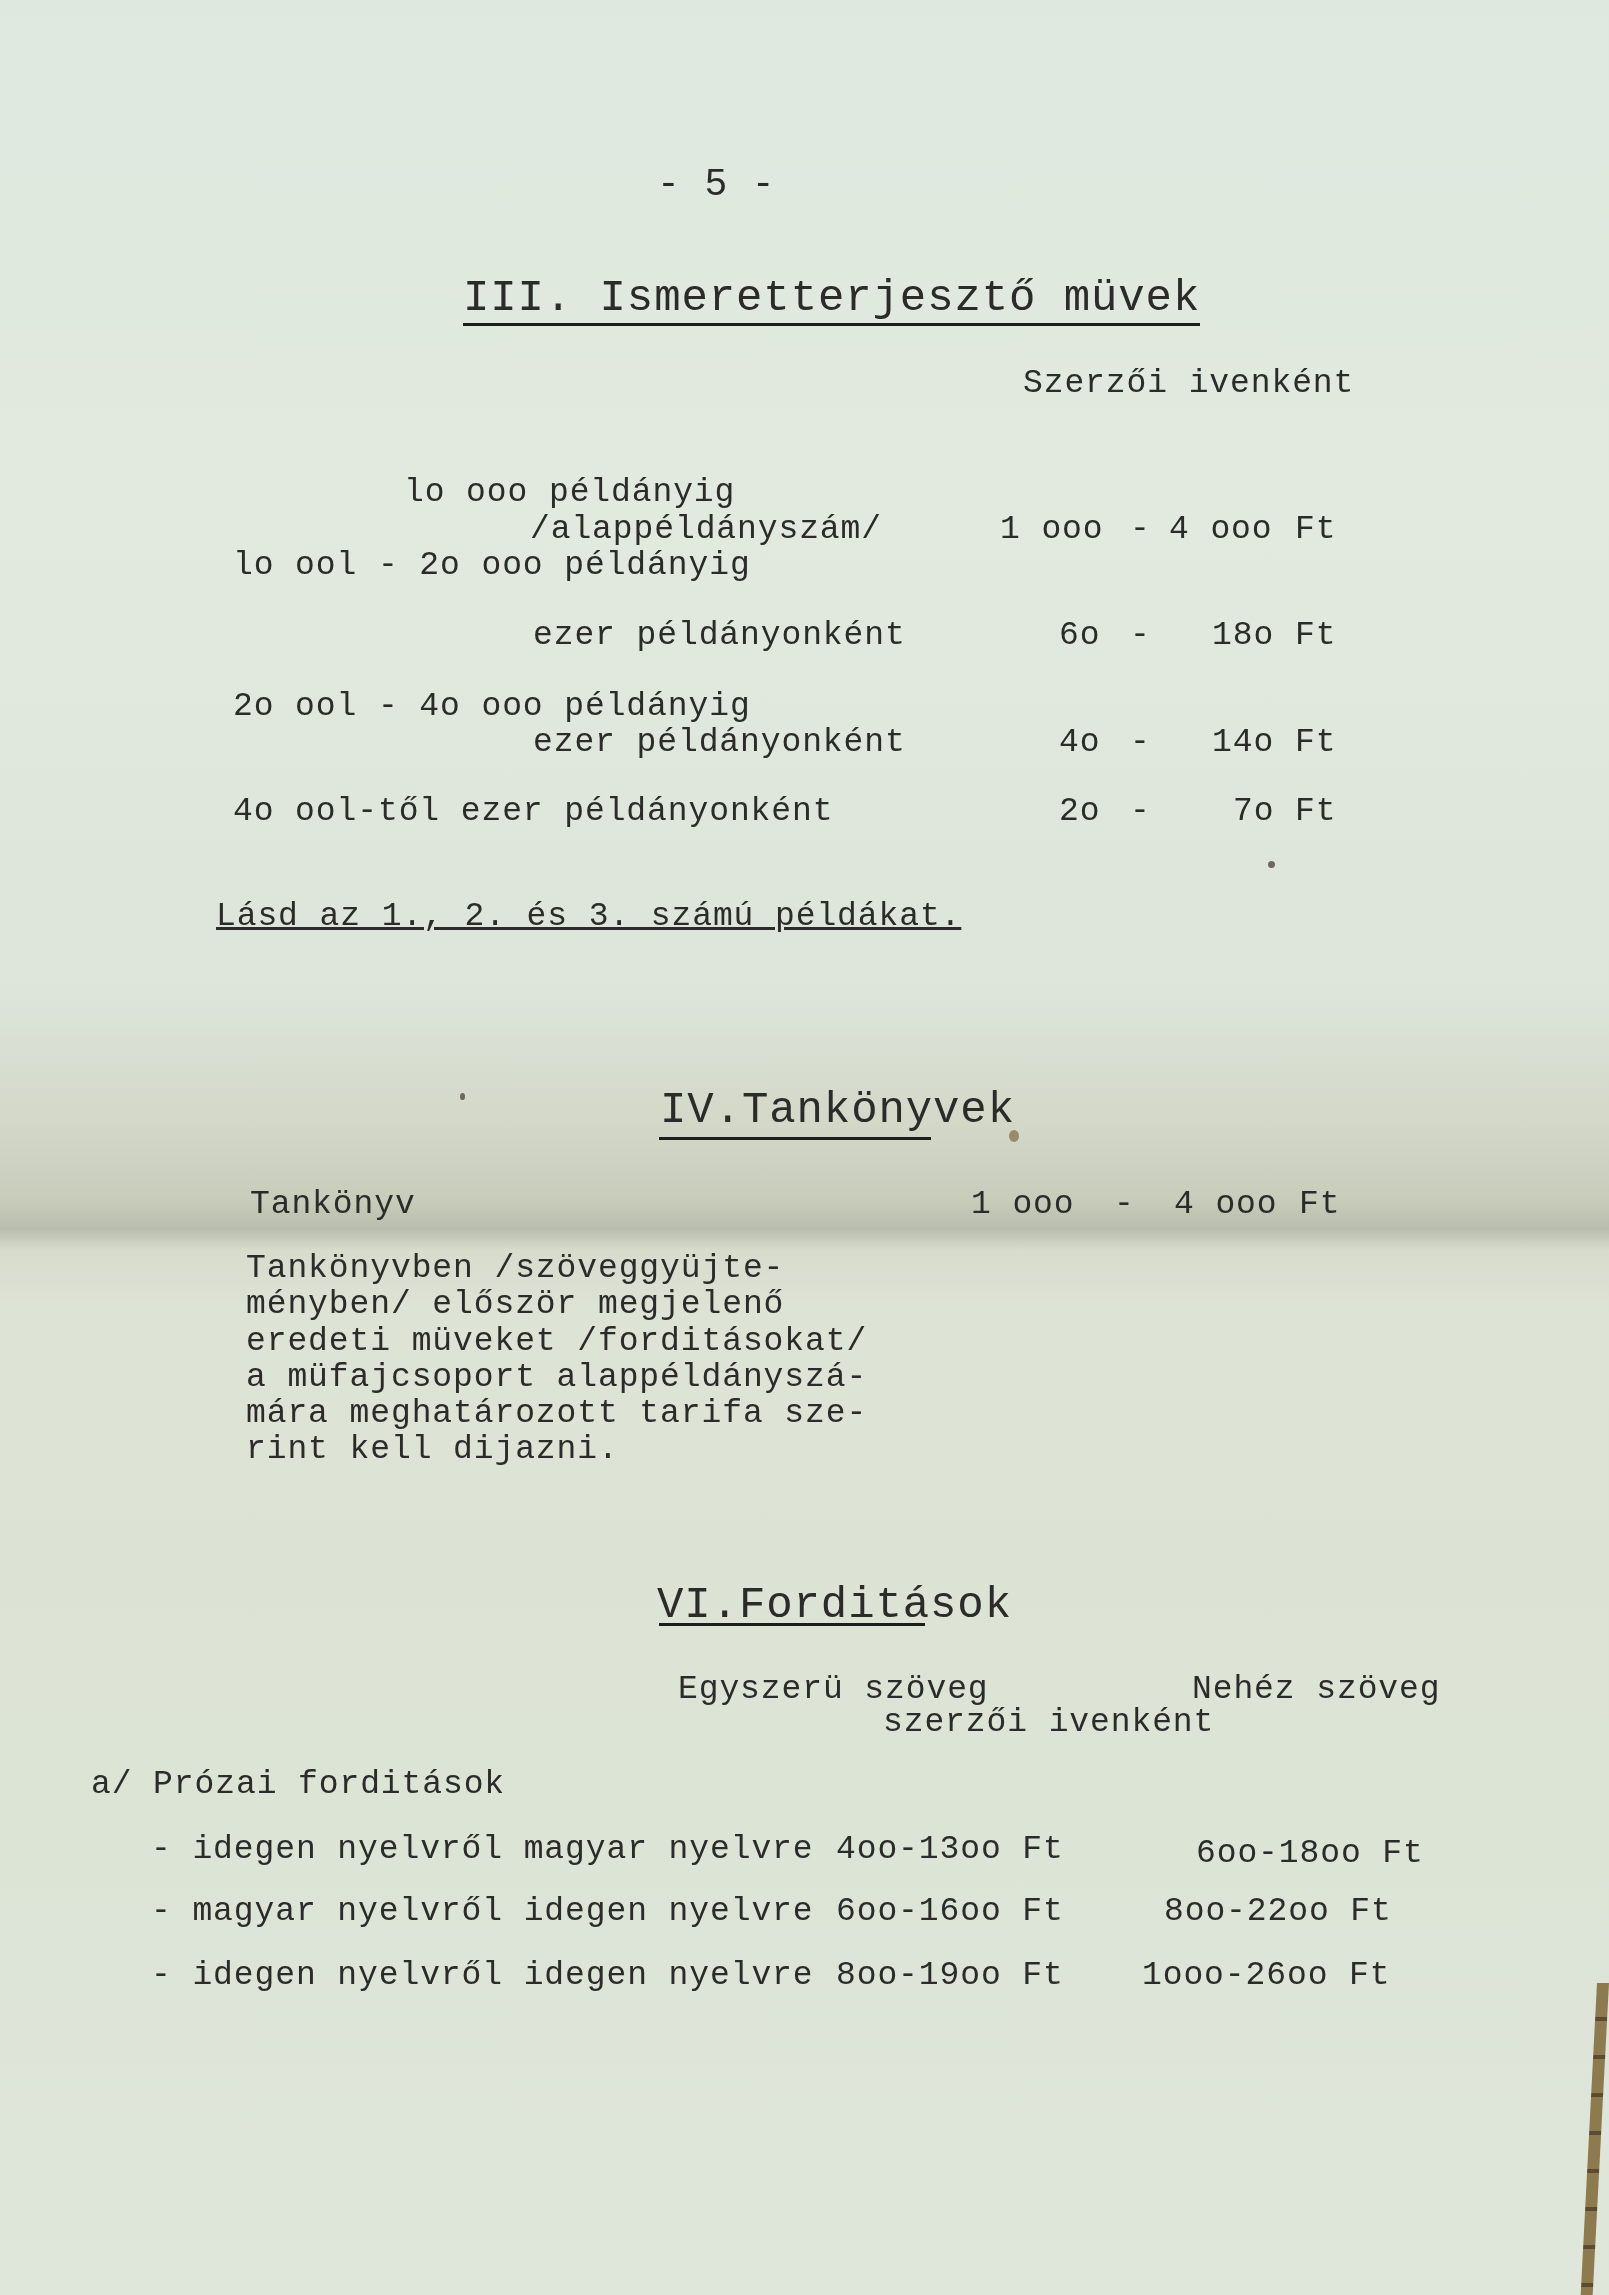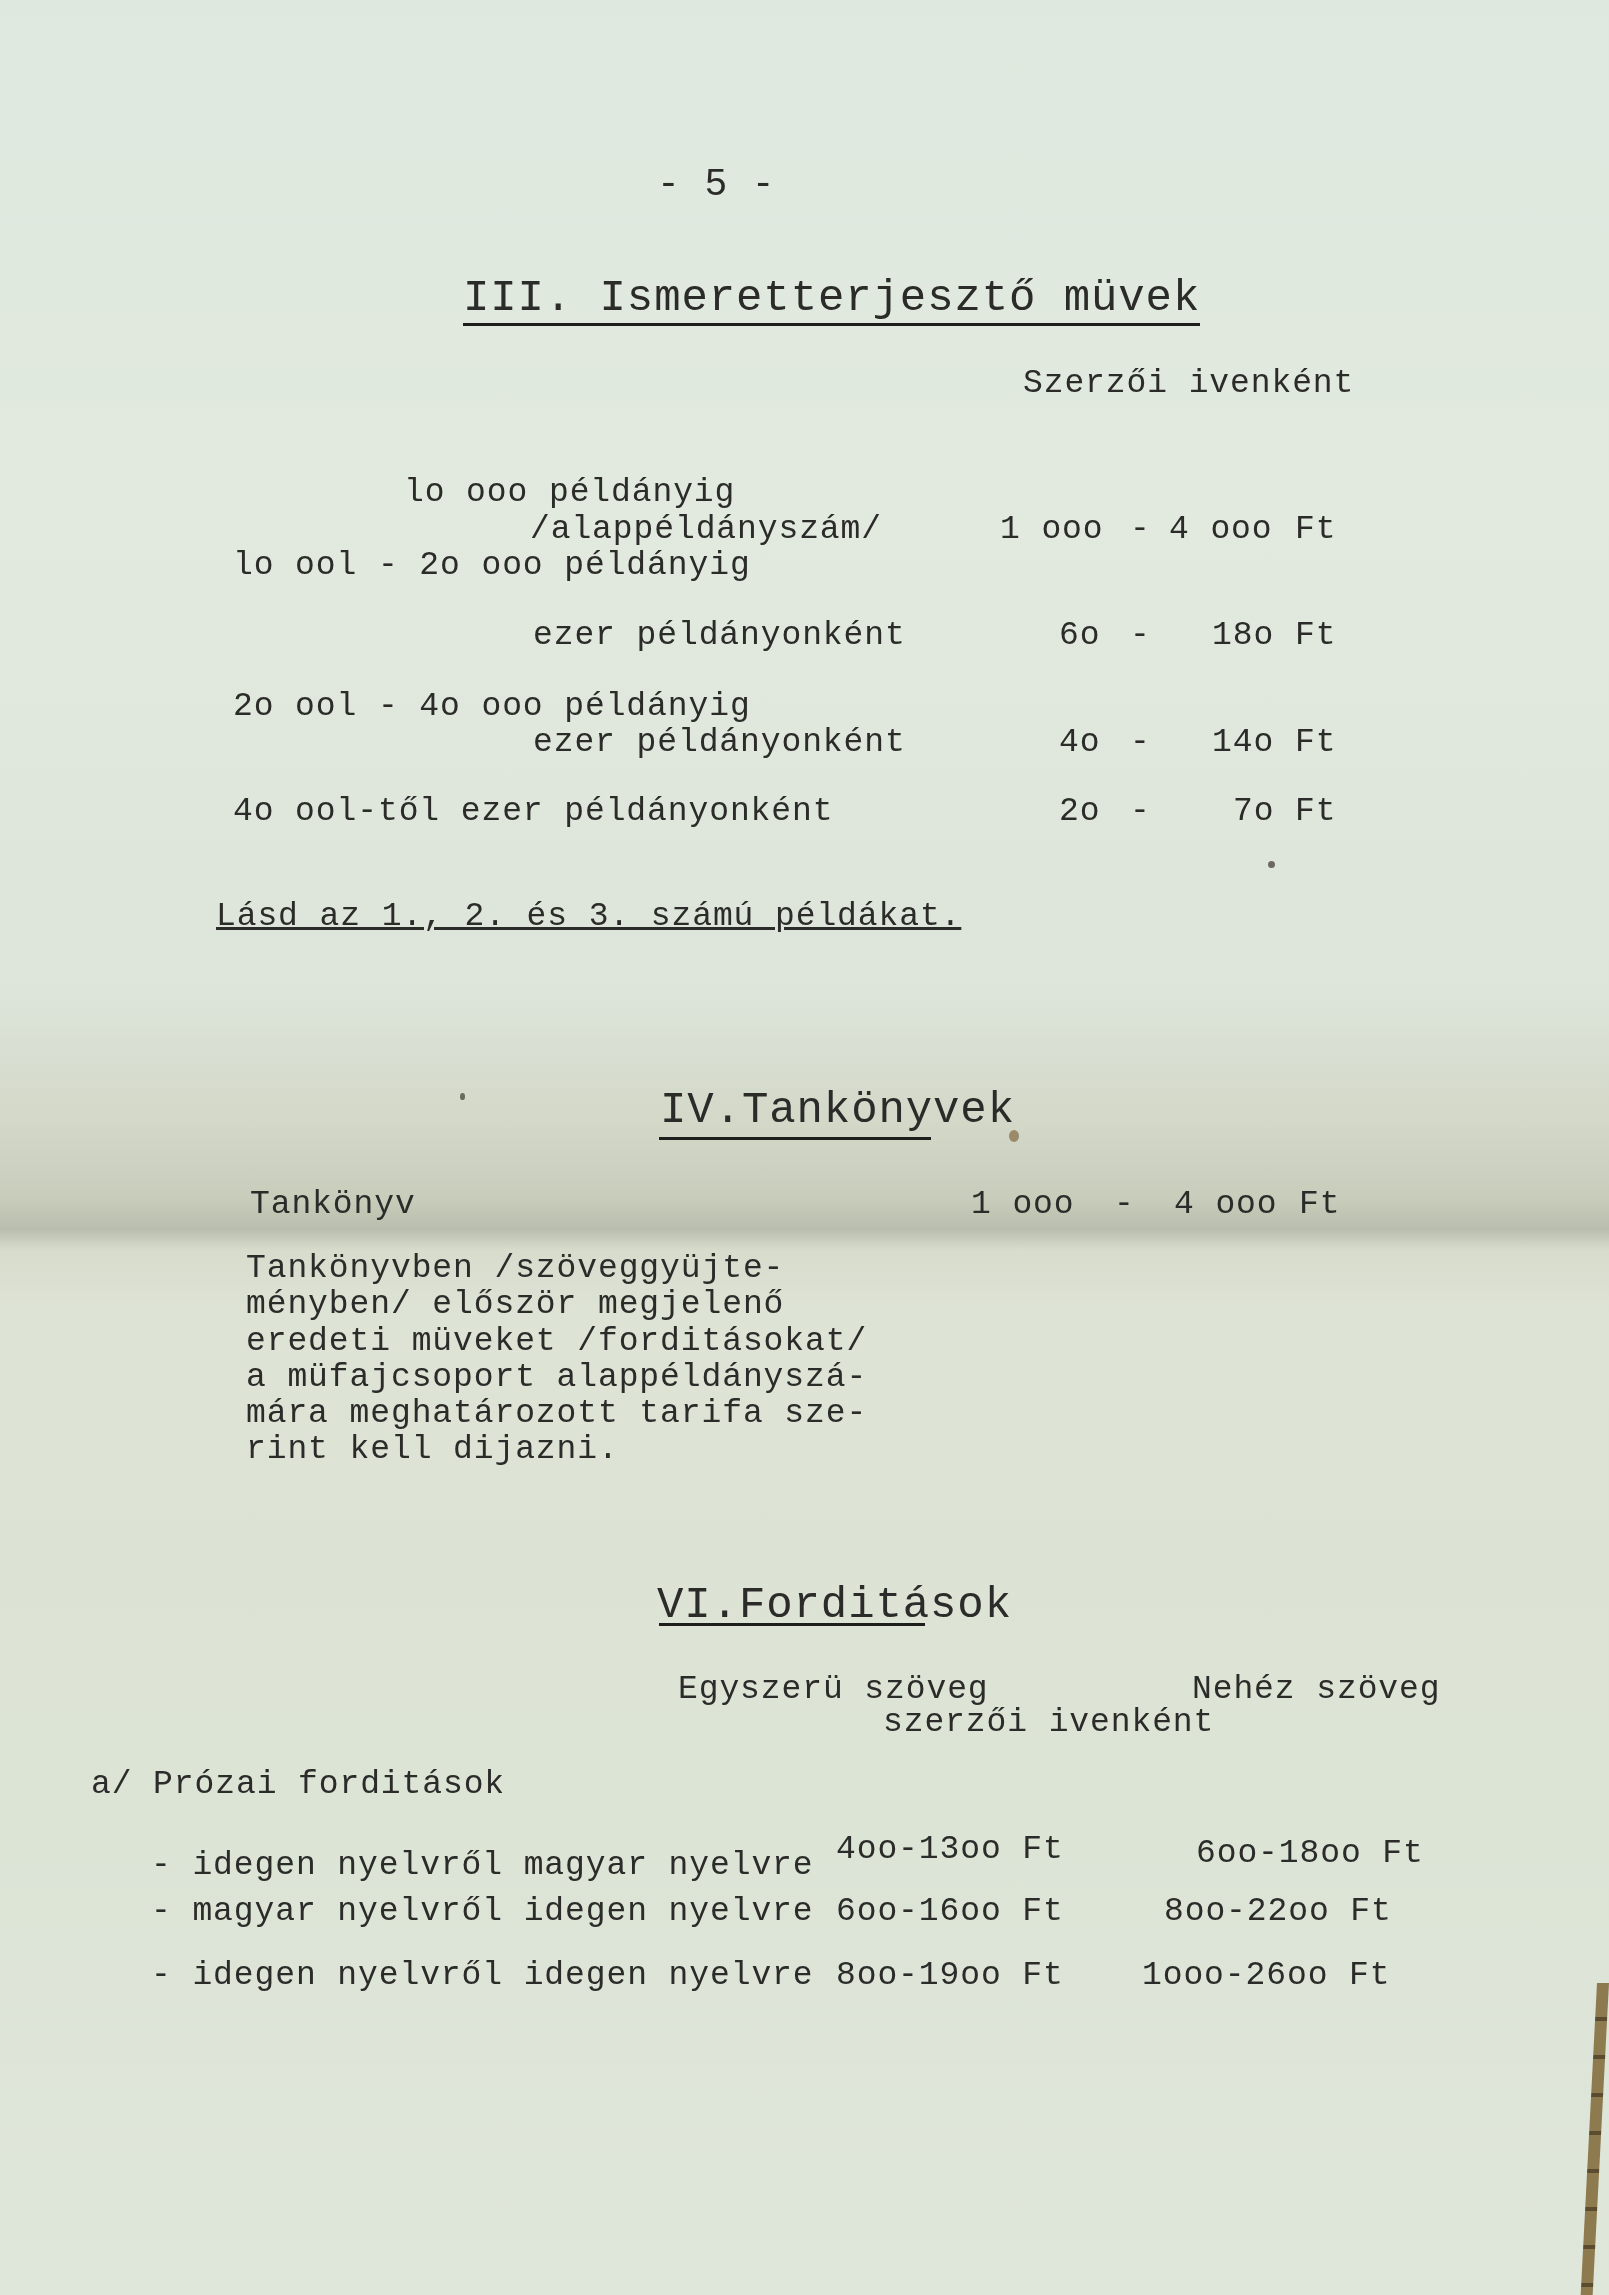--- a/index.html
+++ b/index.html
@@ -128,21 +128,21 @@
 
 <div class="t heading" style="left:657px;top:1583px;">VI.Forditások</div>
 <div class="ul-sep" style="left:659px;top:1623px;width:266px;height:2.6px;"></div>
 
 <div class="t" style="left:678px;top:1673px;text-align:right;">Egyszerü szöveg</div>
 <div class="t" style="left:1192px;top:1673px;">Nehéz szöveg</div>
 <div class="t" style="left:883px;top:1706px;">szerzői ivenként</div>
 
 <div class="t" style="left:91px;top:1768px;">a/ Prózai forditások</div>
 
-<div class="t" style="left:151px;top:1833px;margin-top:16px;">- idegen nyelvről magyar nyelvre</div>
+<div class="t" style="left:151px;top:1833px;">- idegen nyelvről magyar nyelvre</div>
 <div class="t" style="left:836px;top:1833px;">4oo-13oo Ft</div>
 <div class="t" style="left:1164px;top:1837px;margin-left:32px;">6oo-18oo Ft</div>
 
 <div class="t" style="left:151px;top:1895px;">- magyar nyelvről idegen nyelvre</div>
 <div class="t" style="left:836px;top:1895px;">6oo-16oo Ft</div>
 <div class="t" style="left:1164px;top:1895px;">8oo-22oo Ft</div>
 
 <div class="t" style="left:151px;top:1959px;">- idegen nyelvről idegen nyelvre</div>
 <div class="t" style="left:836px;top:1959px;">8oo-19oo Ft</div>
 <div class="t" style="left:1142px;top:1959px;">1ooo-26oo Ft</div>

